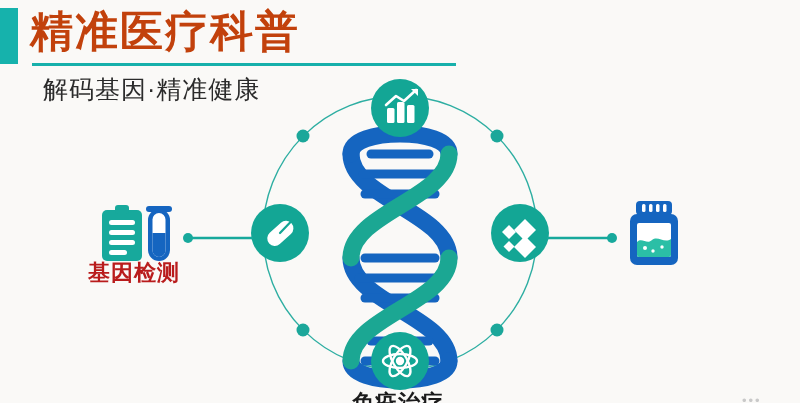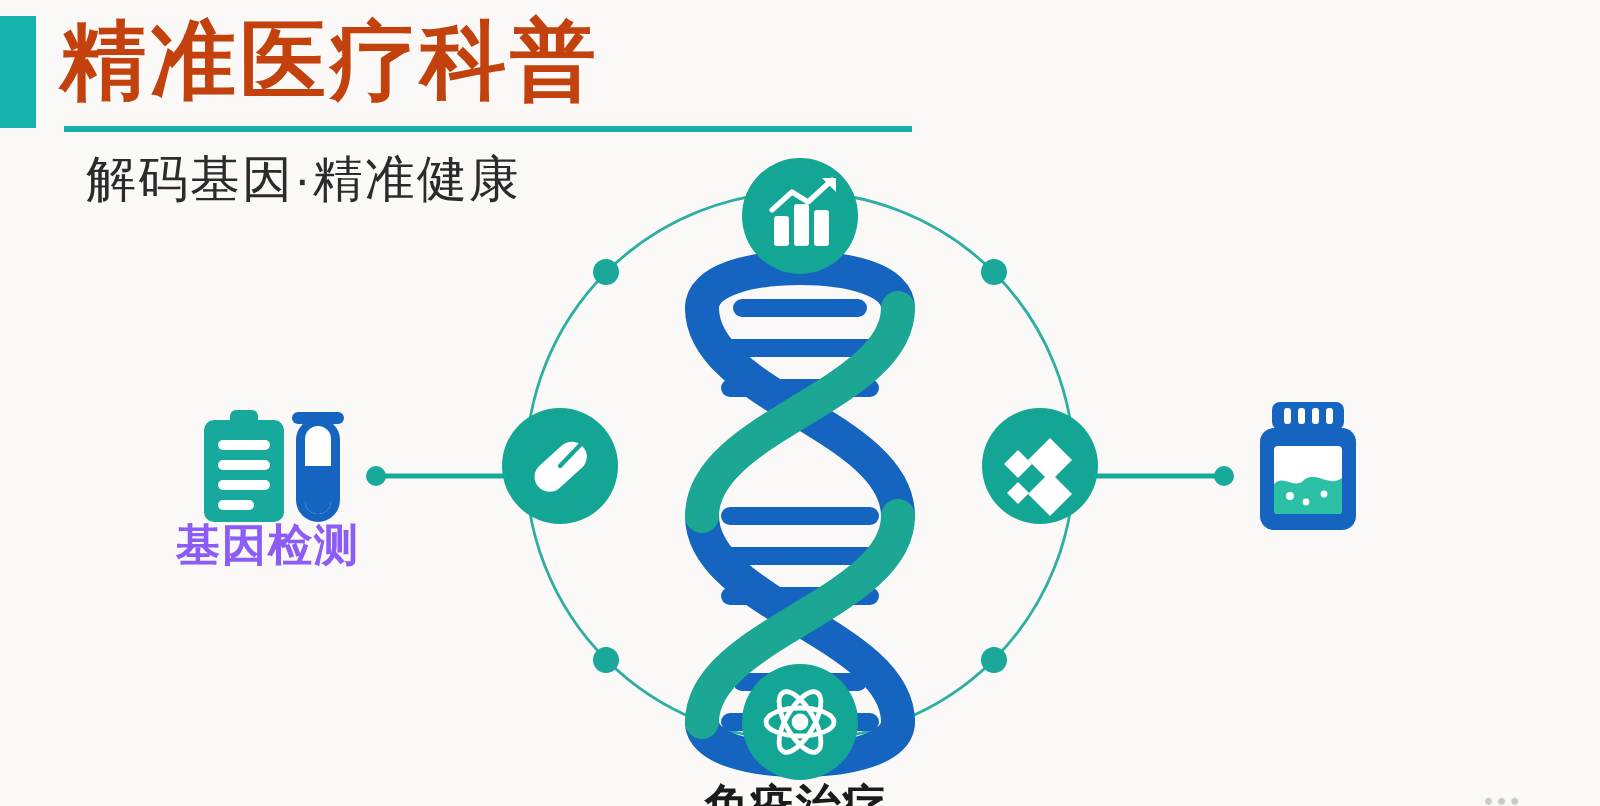--- a/index.html
+++ b/index.html
@@ -72,21 +72,21 @@
   .diagram svg { display: block; }
 
   
   .side-icon {
     position: absolute;
   }
   .side-label {
     position: absolute;
     font-size: 22px;
     font-weight: bold;
-    color: #8b5cf6;
+    color: #b91c1c;
     letter-spacing: 1px;
     white-space: nowrap;
   }
   .label-left  { left: 88px;  top: 258px; }
   .label-right { left: 612px; top: 258px; }
   .label-bottom {
     position: absolute;
     left: 352px;
     top: 388px;
     font-size: 22px;

